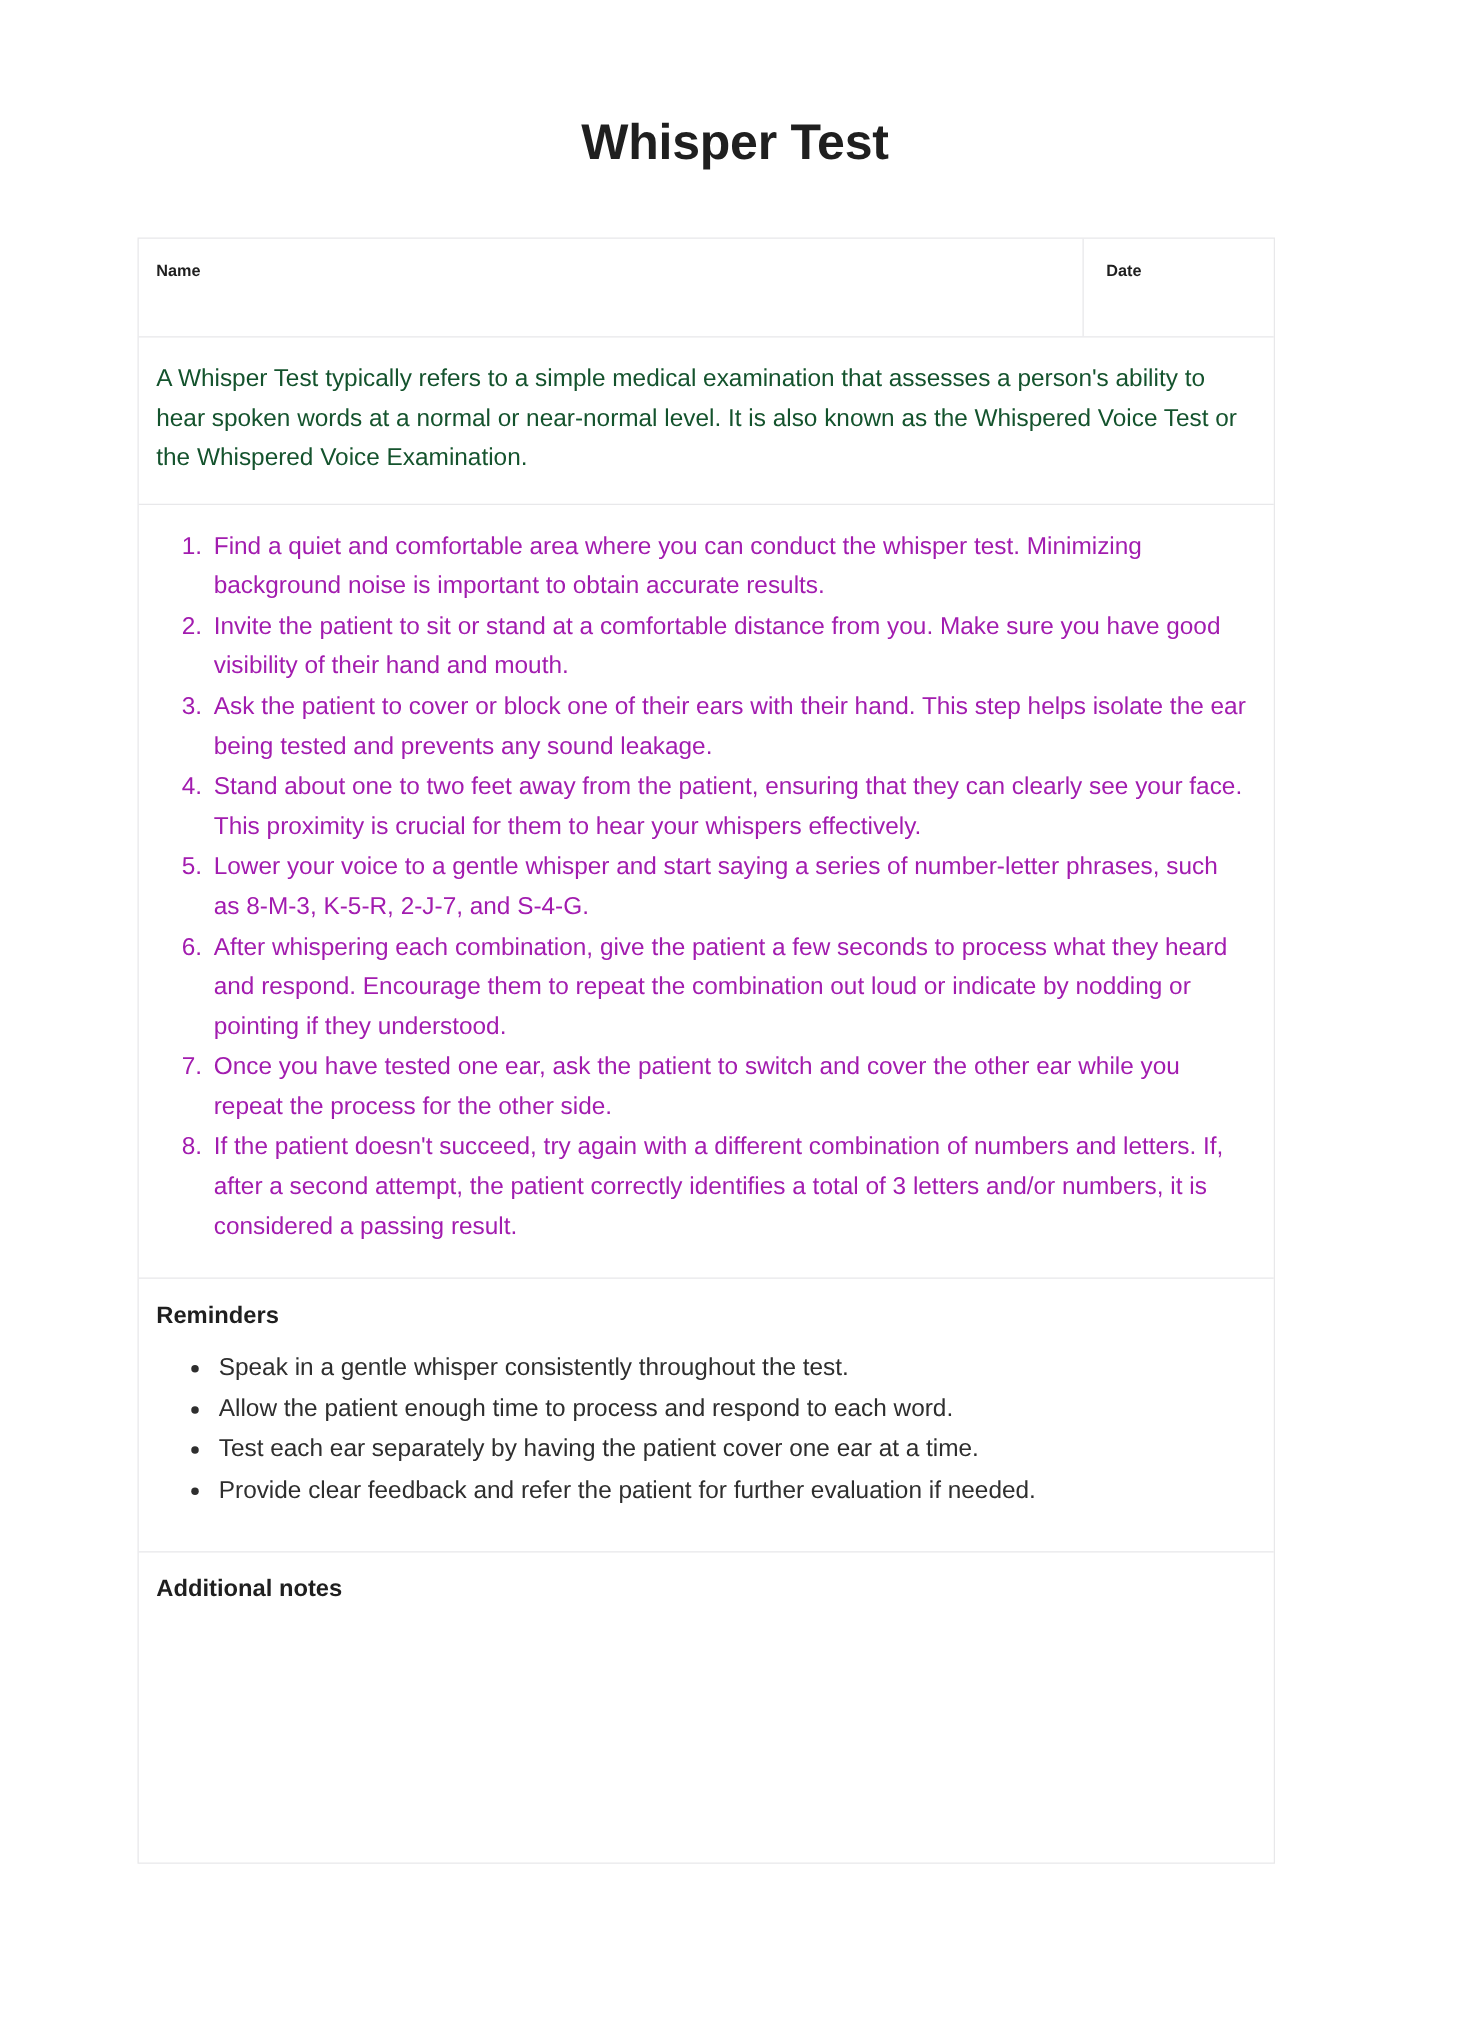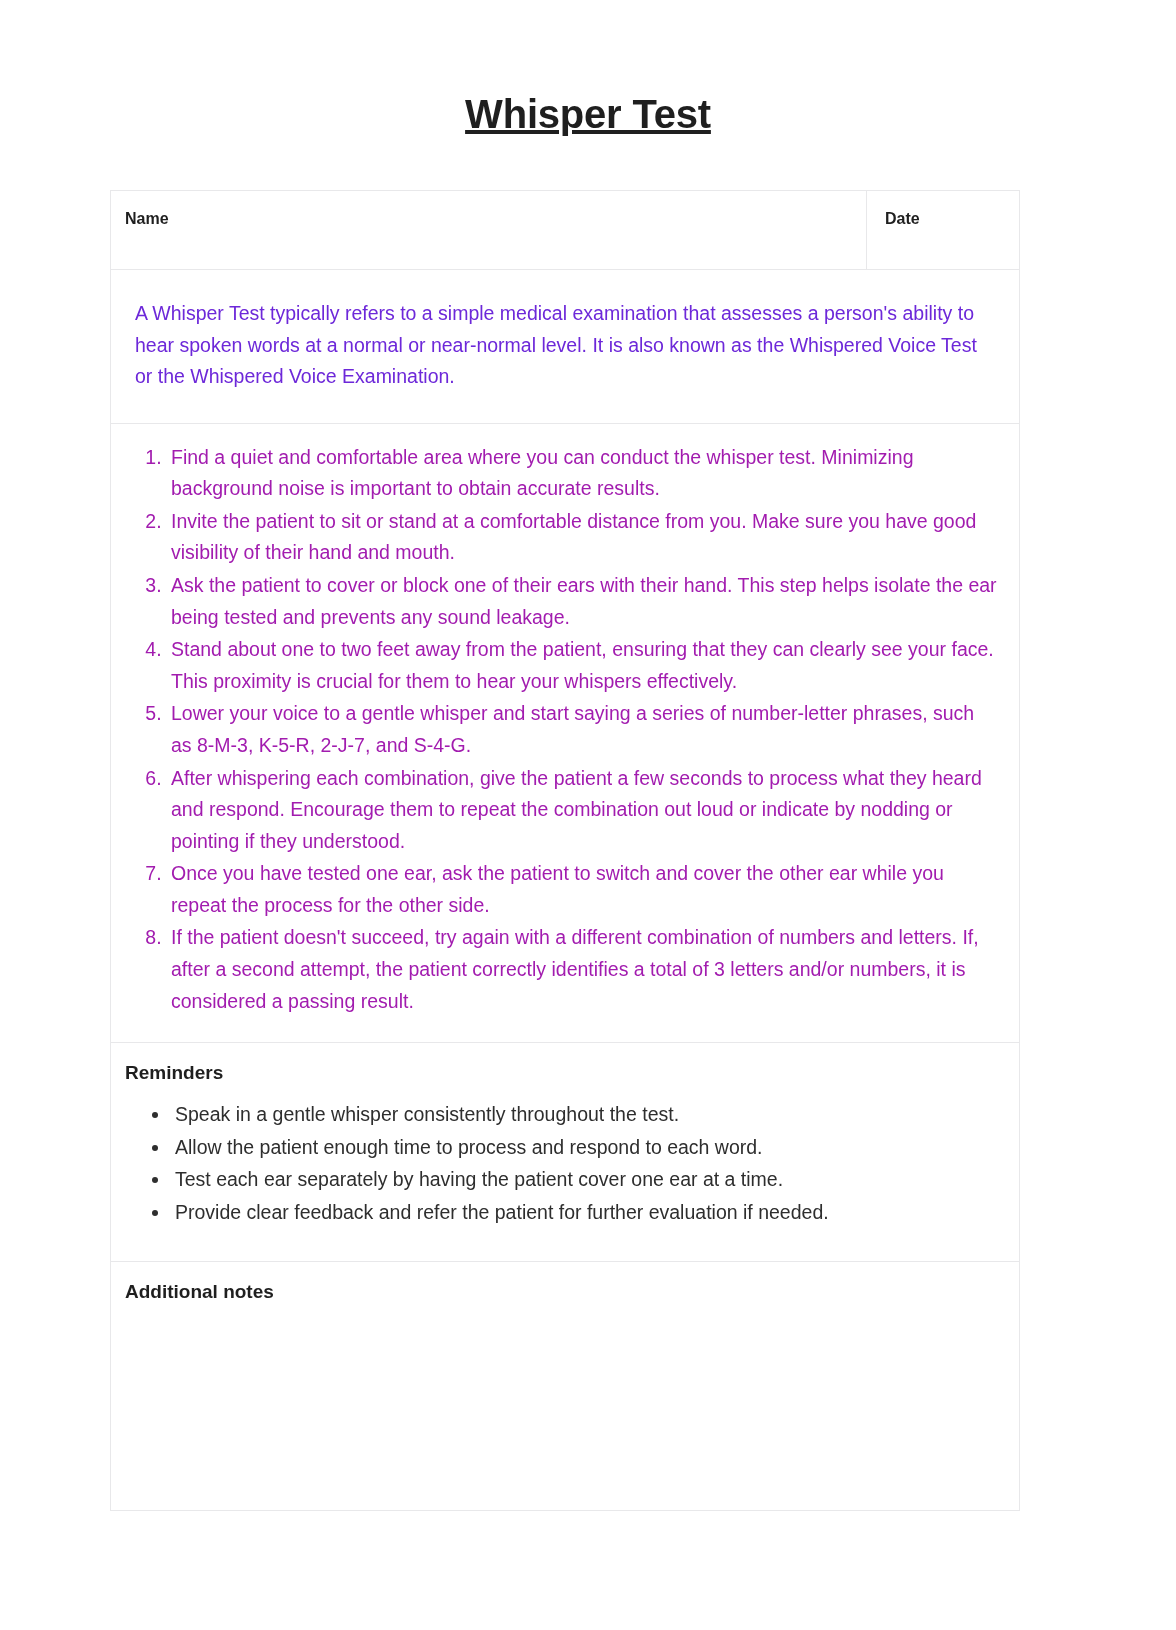--- a/index.html
+++ b/index.html
@@ -24,21 +24,20 @@
   }
   .doc-title {
     text-align: center;
     font-size: 40px;
     font-weight: bold;
     color: #1f1f1f;
     letter-spacing: -0.2px;
     margin: 0;
     padding-top: 92px;
     line-height: 1.1;
-    text-decoration: underline;
   }
   .form-table {
     position: absolute;
     left: 110px;
     top: 190px;
     width: 910px;
     box-sizing: border-box;
     border: 1px solid #e8e8ea;
     border-collapse: separate;
     background: #ffffff;
@@ -62,36 +61,36 @@
     box-sizing: border-box;
     padding: 18px 0 0 14px;
     border-right: 1px solid #e8e8ea;
   }
   .cell-date {
     flex: 1 1 auto;
     box-sizing: border-box;
     padding: 18px 0 0 18px;
   }
   .field-label {
-    font-size: 16px;
+    font-size: 13px;
     font-weight: bold;
     color: #1f1f1f;
     line-height: 1.25;
   }
 
   
   .intro-block {
     box-sizing: border-box;
     padding: 18px 22px 20px 14px;
   }
   .intro-text {
     font-size: 19.5px;
     line-height: 1.62;
-    color: #6d28d9;
-    margin: 10px;
+    color: #14532d;
+    margin: 0;
   }
 
   
   .instructions-block {
     box-sizing: border-box;
     padding: 18px 20px 24px 14px;
   }
   .section-heading {
     font-size: 19px;
     font-weight: bold;

